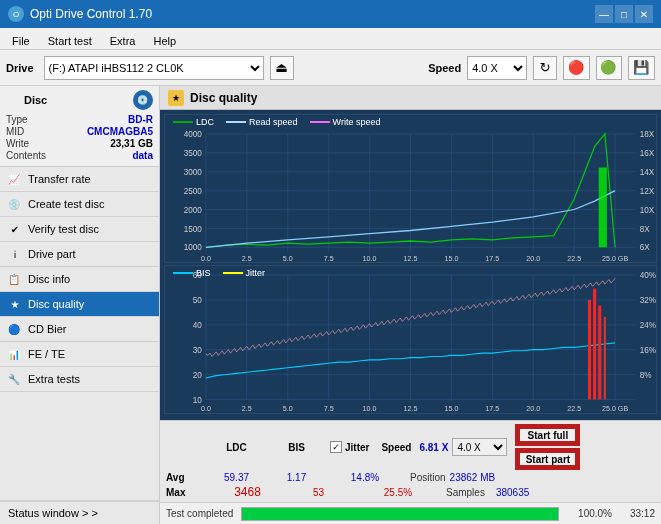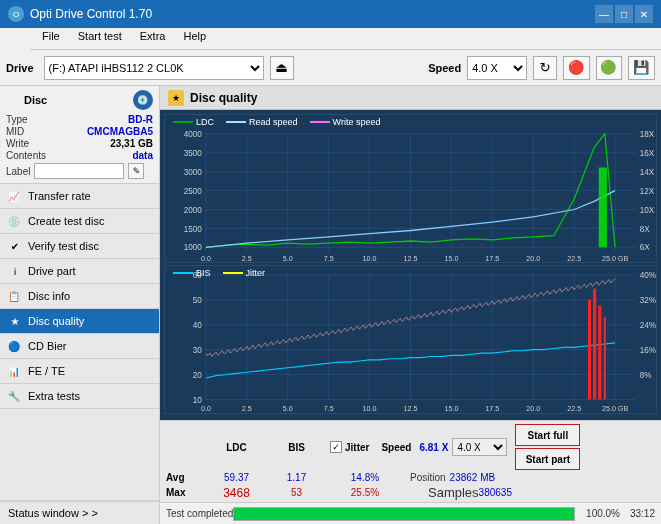--- a/index.html
+++ b/index.html
@@ -6,21 +6,21 @@
     body { width: 661px; height: 524px; background: #f0f0f0; font-family: 'Segoe UI', Tahoma, sans-serif; font-size: 11px; overflow: hidden; }
     
     
     .title-bar { background: #1a6bb5; color: white; height: 28px; display: flex; align-items: center; justify-content: space-between; padding: 0 8px; font-size: 12px; }
     .title-bar-left { display: flex; align-items: center; gap: 6px; }
     .title-bar-icon { width: 16px; height: 16px; background: #4a9fd4; border-radius: 50%; display: flex; align-items: center; justify-content: center; font-size: 8px; color: white; }
     .title-bar-controls { display: flex; gap: 2px; }
     .tb-btn { width: 18px; height: 18px; background: rgba(255,255,255,0.2); border: none; color: white; cursor: pointer; font-size: 10px; display: flex; align-items: center; justify-content: center; }
 
     
-    .menu-bar { background: #f0f0f0; border-bottom: 1px solid #ccc; height: 22px; display: flex; align-items: flex-start; padding: 0 4px; gap: 2px; margin-left: 30px; }
+    .menu-bar { background: #f0f0f0; border-bottom: 1px solid #ccc; height: 22px; display: flex; align-items: flex-end; padding: 0 4px; gap: 2px; }
     .menu-item { padding: 2px 8px; cursor: pointer; font-size: 11px; }
 
     
     .toolbar { background: #f0f0f0; border-bottom: 1px solid #ccc; height: 36px; display: flex; align-items: center; padding: 0 6px; gap: 6px; }
     .toolbar-label { font-weight: bold; font-size: 11px; margin-right: 4px; }
     .drive-select { width: 220px; height: 24px; font-size: 11px; border: 1px solid #aaa; background: white; }
     .toolbar-btn { height: 24px; min-width: 24px; border: 1px solid #aaa; background: #f8f8f8; cursor: pointer; display: flex; align-items: center; justify-content: center; padding: 0 4px; }
     .speed-label { font-weight: bold; font-size: 11px; }
     .speed-select { width: 60px; height: 24px; font-size: 11px; border: 1px solid #aaa; background: white; }
 
@@ -64,24 +64,24 @@
     
     .chart-container { flex: 1; position: relative; border: 1px solid #2a4a6c; margin-bottom: 2px; }
     
     
     .legend { position: absolute; top: 2px; left: 8px; display: flex; gap: 12px; z-index: 10; }
     .legend-item { display: flex; align-items: center; gap: 3px; font-size: 9px; color: white; }
     .legend-color { width: 20px; height: 2px; }
 
     
     .chart-svg { width: 100%; height: 100%; }
-    .btn-start { height: 22px; min-width: 65px; border: 1px solid #b91c1c; background: #f0f0f0; cursor: pointer; font-size: 10px; font-weight: bold; }
-
-    
-    .progress-bar-area { background: #f0f0f0; border-top: 1px solid #ccc; height: 22px; display: flex; align-items: center; padding: 0 6px; }
+    .btn-start { height: 22px; min-width: 65px; border: 5px solid #b91c1c; background: #f0f0f0; cursor: pointer; font-size: 10px; font-weight: bold; }
+
+    
+    .progress-bar-area { background: #f0f0f0; border-top: 1px solid #ccc; height: 22px; display: flex; align-items: center; padding: 0 6px; gap: 8px; }
     .progress-outer { flex: 1; height: 14px; border: 1px solid #aaa; background: #e0e0e0; }
     .progress-inner { height: 100%; background: #00cc44; }
     .progress-text { font-size: 10px; color: #333; min-width: 45px; text-align: right; }
     .time-text { font-size: 10px; color: #333; min-width: 35px; text-align: right; }
     .status-text { font-size: 10px; color: #333; }
   </style>
 </head>
 <body>
 
 <div class="title-bar">
@@ -142,25 +142,20 @@
         <span class="disc-val">CMCMAGBA5</span>
       </div>
       <div class="disc-row">
         <span class="disc-key">Write</span>
         <span class="disc-val black">23,31 GB</span>
       </div>
       <div class="disc-row">
         <span class="disc-key">Contents</span>
         <span class="disc-val">data</span>
       </div>
-      <div class="label-row">
-        <span class="disc-key">Label</span>
-        <input class="label-input" type="text" style="">
-        <button class="label-btn">✎</button>
-      </div>
     </div>
 
     <div class="nav-item">
       <span class="nav-icon">📈</span>
       <span>Transfer rate</span>
     </div>
     <div class="nav-item">
       <span class="nav-icon">💿</span>
       <span>Create test disc</span>
     </div>
@@ -377,26 +372,26 @@
 
       <div style="display:flex;gap:0;align-items:center;">
         <div style="width:38px;font-size:10px;font-weight:bold;">Avg</div>
         <div style="width:65px;text-align:center;font-size:10px;color:#0000cc;">59.37</div>
         <div style="width:55px;text-align:center;font-size:10px;color:#0000cc;">1.17</div>
         <div style="width:70px;text-align:center;font-size:10px;color:#0000cc;margin-left:6px;">14.8%</div>
         <div style="margin-left:10px;font-size:10px;color:#333;">Position</div>
         <div style="margin-left:4px;font-size:10px;color:#0000cc;">23862 MB</div>
       </div>
 
-      <div style="display:flex;gap:0;align-items:center;">
+      <div style="display:flex;gap:11px;align-items:center;">
         <div style="width:38px;font-size:10px;font-weight:bold;">Max</div>
         <div style="width:65px;text-align:center;font-size:12px;color:#cc0000;">3468</div>
         <div style="width:55px;text-align:center;font-size:10px;color:#cc0000;">53</div>
         <div style="width:70px;text-align:center;font-size:10px;color:#cc0000;margin-left:6px;">25.5%</div>
-        <div style="margin-left:28px;font-size:13px;color:#333;">Samples</div>
+        <div style="margin-left:2px;font-size:10px;color:#333;">Samples</div>
         <div style="margin-left:0;font-size:10px;color:#0000cc;">380635</div>
       </div>
 
       <div style="display:flex;gap:0;align-items:center;">
         <div style="width:38px;font-size:10px;font-weight:bold;">Total</div>
         <div style="width:65px;text-align:center;font-size:10px;color:#0000cc;">22668309</div>
         <div style="width:55px;text-align:center;font-size:10px;color:#0000cc;">445465</div>
       </div>
     </div>
 

